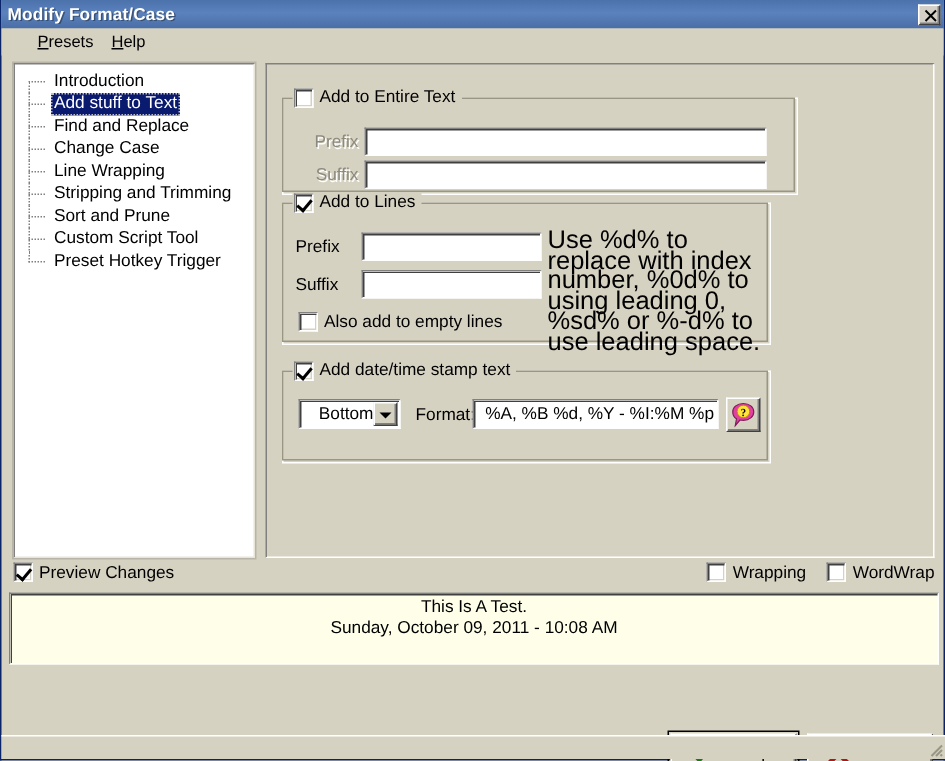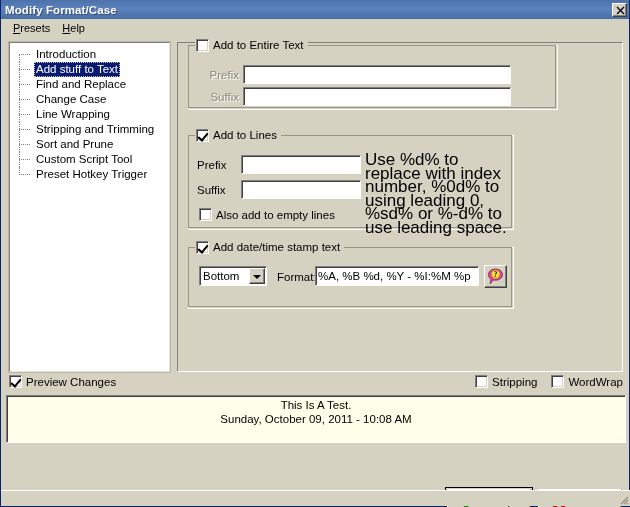--- a/index.html
+++ b/index.html
@@ -64,21 +64,21 @@
   }
   .tb-btn svg { position: absolute; left: 3px; top: 2px; }
 
   
   .menubar {
     flex: none;
     height: 18px;
     background: #d6d2c2;
     display: flex;
     align-items: center;
-    padding-left: 6px;
+    padding-left: 18px;
     box-sizing: border-box;
   }
   .menu-item {
     padding: 1px 6px 2px 6px;
     font-size: 11px;
     color: #000;
     cursor: default;
     white-space: nowrap;
   }
   .menu-item u { text-decoration: underline; }
@@ -435,21 +435,21 @@
       </div>
       <div class="tree-item last">
         <span class="vline"></span>
         <span class="dash"></span>
         <span class="tree-label">Preset Hotkey Trigger</span>
       </div>
     </div>
 
     <div class="options-panel">
 
-      <div class="groupbox" style="left:10px; top:2px; width:370px; height:65px;">
+      <div class="groupbox" style="left:10px; top:22px; width:344px; height:65px;">
         <div class="gb-inner"></div>
         <div class="gb-title">
           <span class="cb"></span>
           <span class="lbl">Add to Entire Text</span>
         </div>
         <div class="row" style="position:absolute; left:10px; top:19px;">
           <span class="lbl disabled" style="width:40px; text-align:right; margin-right:4px;">Prefix</span>
           <span class="textbox disabled" style="width:268px;"></span>
         </div>
         <div class="row" style="position:absolute; left:10px; top:41px;">
@@ -472,21 +472,21 @@
           <span class="lbl" style="width:40px; text-align:left; margin-right:4px;">Suffix</span>
           <span class="textbox" style="width:120px;"></span>
         </div>
         <div class="row" style="position:absolute; left:10px; top:72px;">
           <span class="cb"></span>
           <span class="lbl">Also add to empty lines</span>
         </div>
         <div class="hint" style="left:176px; top:17px; width:146px;">Use %d% to replace with index number, %0d% to using leading 0, %sd% or %-d% to use leading space.</div>
       </div>
 
-      <div class="groupbox" style="left:10px; top:204px; width:326px; height:62px;">
+      <div class="groupbox" style="left:10px; top:204px; width:326px; height:62px;text-align:right;">
         <div class="gb-inner"></div>
         <div class="gb-title">
           <span class="cb checked"></span>
           <span class="lbl">Add date/time stamp text</span>
         </div>
         <div class="combo" style="left:10px; top:18px; width:68px;">
           <span class="combo-text">Bottom</span>
           <span class="combo-btn"></span>
         </div>
         <span class="lbl" style="position:absolute; left:88px; top:23px;">Format:</span>
@@ -503,21 +503,21 @@
     </div>
 
     <div class="preview-bar">
       <div class="cbrow" style="margin-left:0;">
         <span class="cb checked"></span>
         <span class="lbl">Preview Changes</span>
       </div>
       <div class="spacer"></div>
       <div class="cbrow">
         <span class="cb"></span>
-        <span class="lbl">Stripping</span>
+        <span class="lbl">Wrapping</span>
       </div>
       <div class="cbrow">
         <span class="cb"></span>
         <span class="lbl">WordWrap</span>
       </div>
     </div>
 
     <div class="preview-box">
       <div>This Is A Test.</div>
       <div>Sunday, October 09, 2011 - 10:08 AM</div>

